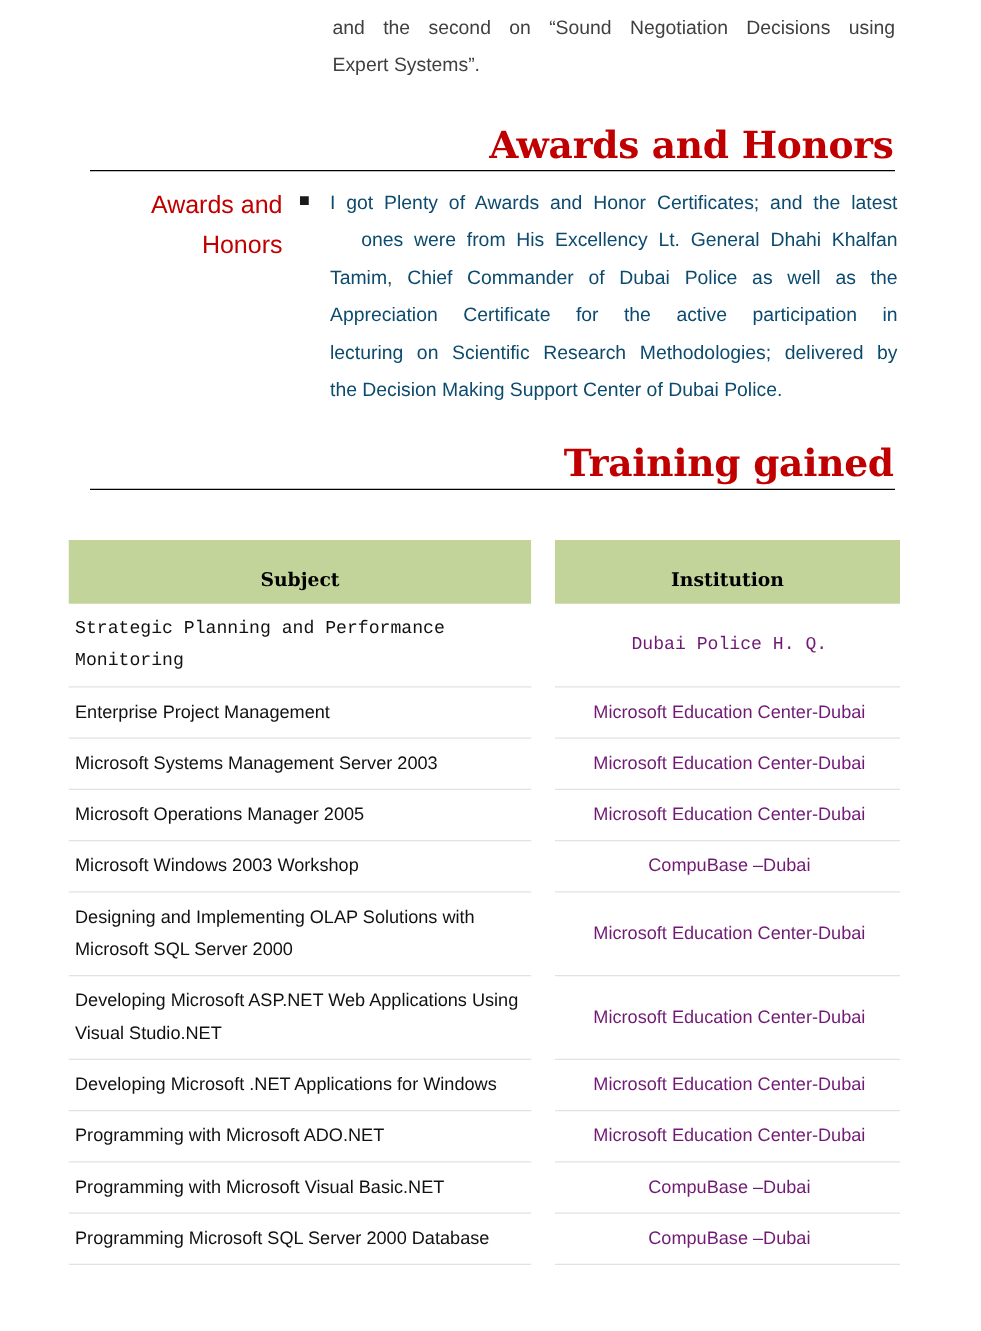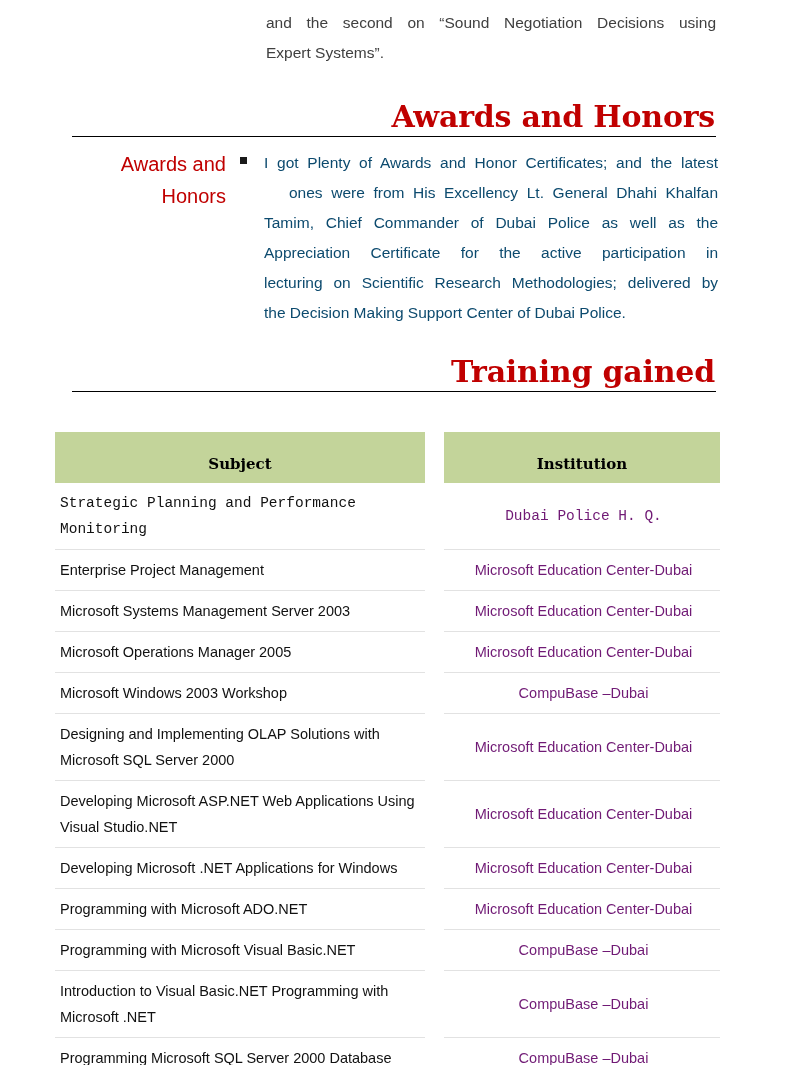--- a/index.html
+++ b/index.html
@@ -256,25 +256,20 @@
           <td class="subject">Programming with Microsoft ADO.NET</td>
           <td class="gapcell"></td>
           <td class="institution">Microsoft Education Center-Dubai</td>
         </tr>
         <tr>
           <td class="subject">Programming with Microsoft Visual Basic.NET</td>
           <td class="gapcell"></td>
           <td class="institution">CompuBase –Dubai</td>
         </tr>
         <tr>
-          <td class="subject">Introduction to Visual Basic.NET Programming with Microsoft .NET</td>
-          <td class="gapcell"></td>
-          <td class="institution">CompuBase –Dubai</td>
-        </tr>
-        <tr>
           <td class="subject">Programming Microsoft SQL Server 2000 Database</td>
           <td class="gapcell"></td>
           <td class="institution">CompuBase –Dubai</td>
         </tr>
       </tbody>
   </table>
 
 </div>
 
 </body></html>

